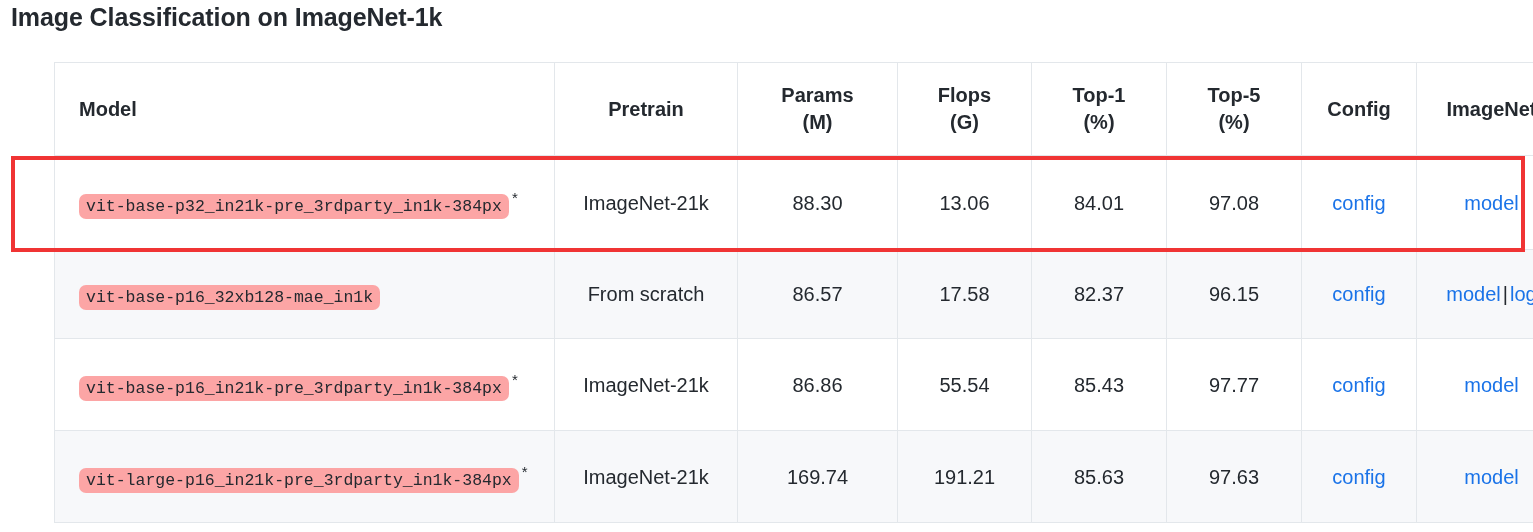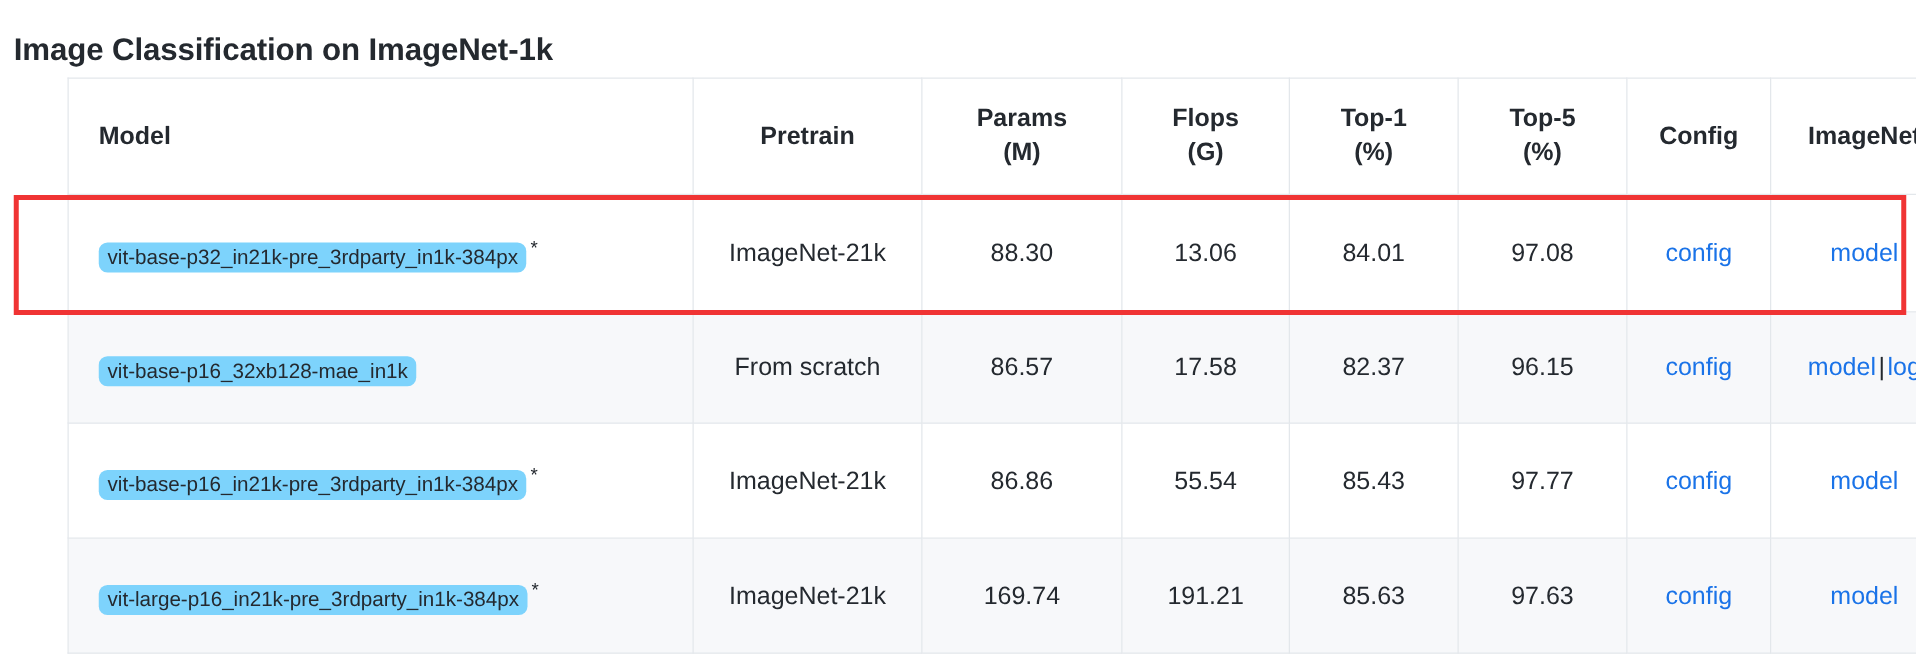--- a/index.html
+++ b/index.html
@@ -18,21 +18,21 @@
   .page {
     position: relative;
     width: 1533px;
     height: 532px;
     box-sizing: border-box;
   }
 
   .page-title {
     position: absolute;
     left: 11px;
-    top: 23px;
+    top: 0;
     font-size: 25px;
     font-weight: bold;
     letter-spacing: -0.1px;
     color: #24292f;
     line-height: 34px;
     white-space: nowrap;
   }
 
   .table-wrap {
     position: absolute;
@@ -103,23 +103,23 @@
   tbody tr.row-plain td {
     background: #ffffff;
   }
 
   tbody tr.row-r0 td { height: 94px; }
   tbody tr.row-r1 td { height: 89px; }
   tbody tr.row-r2 td { height: 92px; }
   tbody tr.row-r3 td { height: 92px; }
 
   code.model-name {
-    font-family: Liberation Sans, sans-serif;
+    font-family: Liberation Mono, monospace;
     font-size: 16.5px;
-    background: #7dd3fc;
+    background: #fca5a5;
     border-radius: 7px;
     padding: 3px 7px;
     color: #24292f;
     white-space: normal;
     box-decoration-break: clone;
     -webkit-box-decoration-break: clone;
   }
 
   sup.star {
     font-size: 15px;

